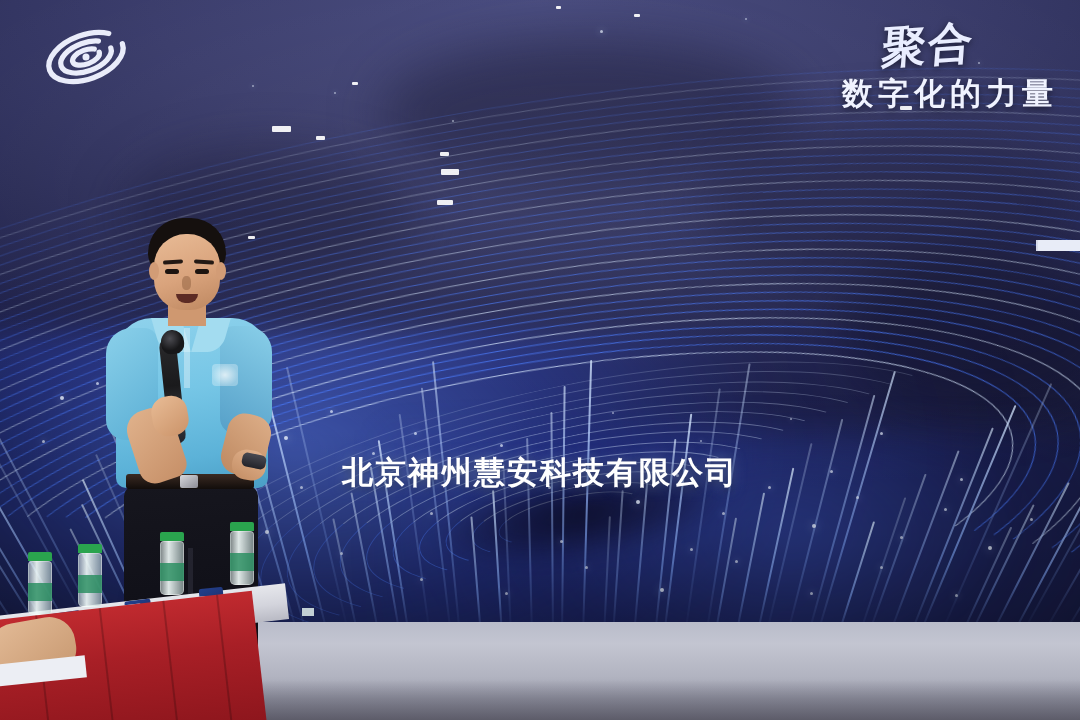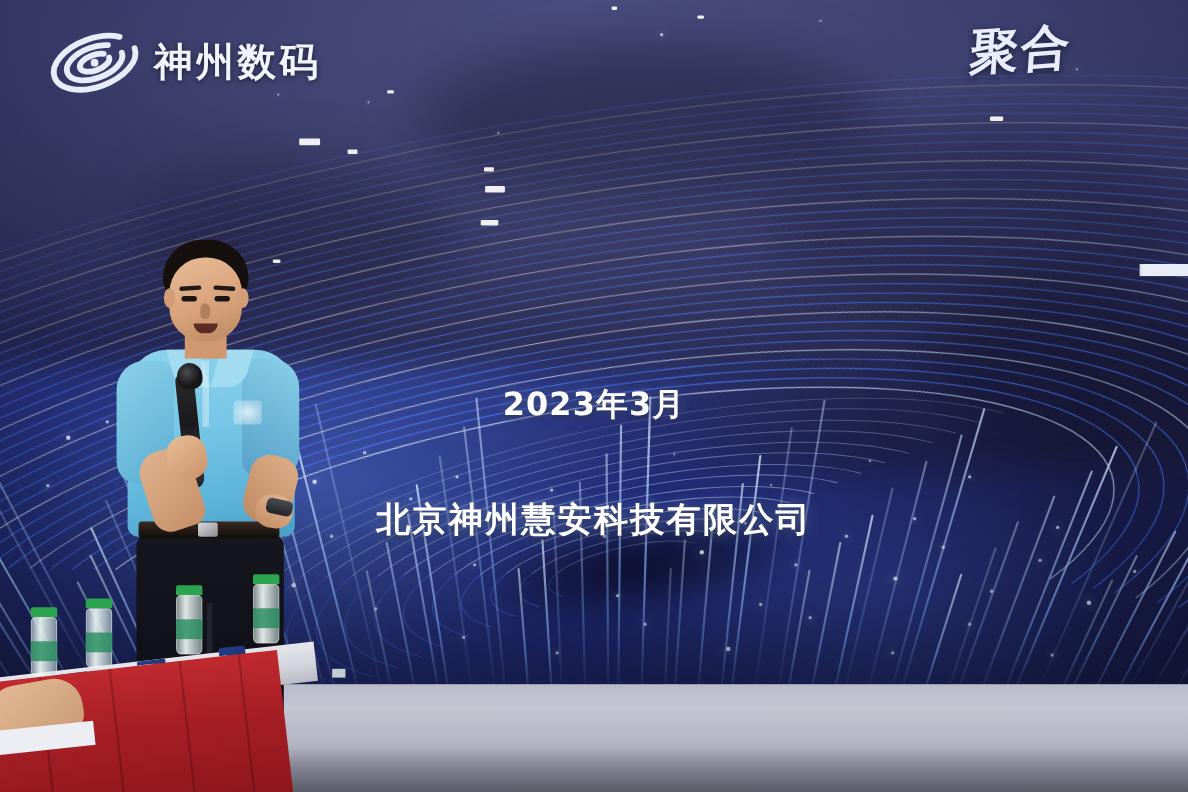--- a/index.html
+++ b/index.html
@@ -455,31 +455,30 @@
     <div class="logo-left">
       <svg class="swirl" viewBox="0 0 100 84">
         <g fill="none" stroke="#e9ecfa" stroke-linecap="round">
           <ellipse cx="50" cy="42" rx="44" ry="25" stroke-width="6" transform="rotate(-20 50 42)" stroke-dasharray="200 60"></ellipse>
           <ellipse cx="50" cy="42" rx="30" ry="16" stroke-width="6" transform="rotate(-20 50 42)" stroke-dasharray="130 44"></ellipse>
           <ellipse cx="50" cy="42" rx="16" ry="8" stroke-width="6" transform="rotate(-20 50 42)" stroke-dasharray="70 24"></ellipse>
           <circle cx="50" cy="42" r="4" fill="#e9ecfa" stroke="none"></circle>
         </g>
       </svg>
       <div class="logo-left-text">
-        <div class="cn-name">神州数码</div>
       </div>
     </div>
 
     <div class="logo-right">
       <div class="juhe">聚合</div>
+      <div class="juhe-sub">数字化的力量</div>
     </div>
 
     <div class="seam"></div>
 
-    <div class="date-line">2023年3月</div>
     <div class="company-line">北京神州慧安科技有限公司</div>
   </div>
 
   <div class="floor"></div>
   <div class="floor-shadow"></div>
 
   <div class="speaker">
     <div class="sp-shadow"></div>
     <div class="trousers"></div>
     <div class="leg-split"></div>

